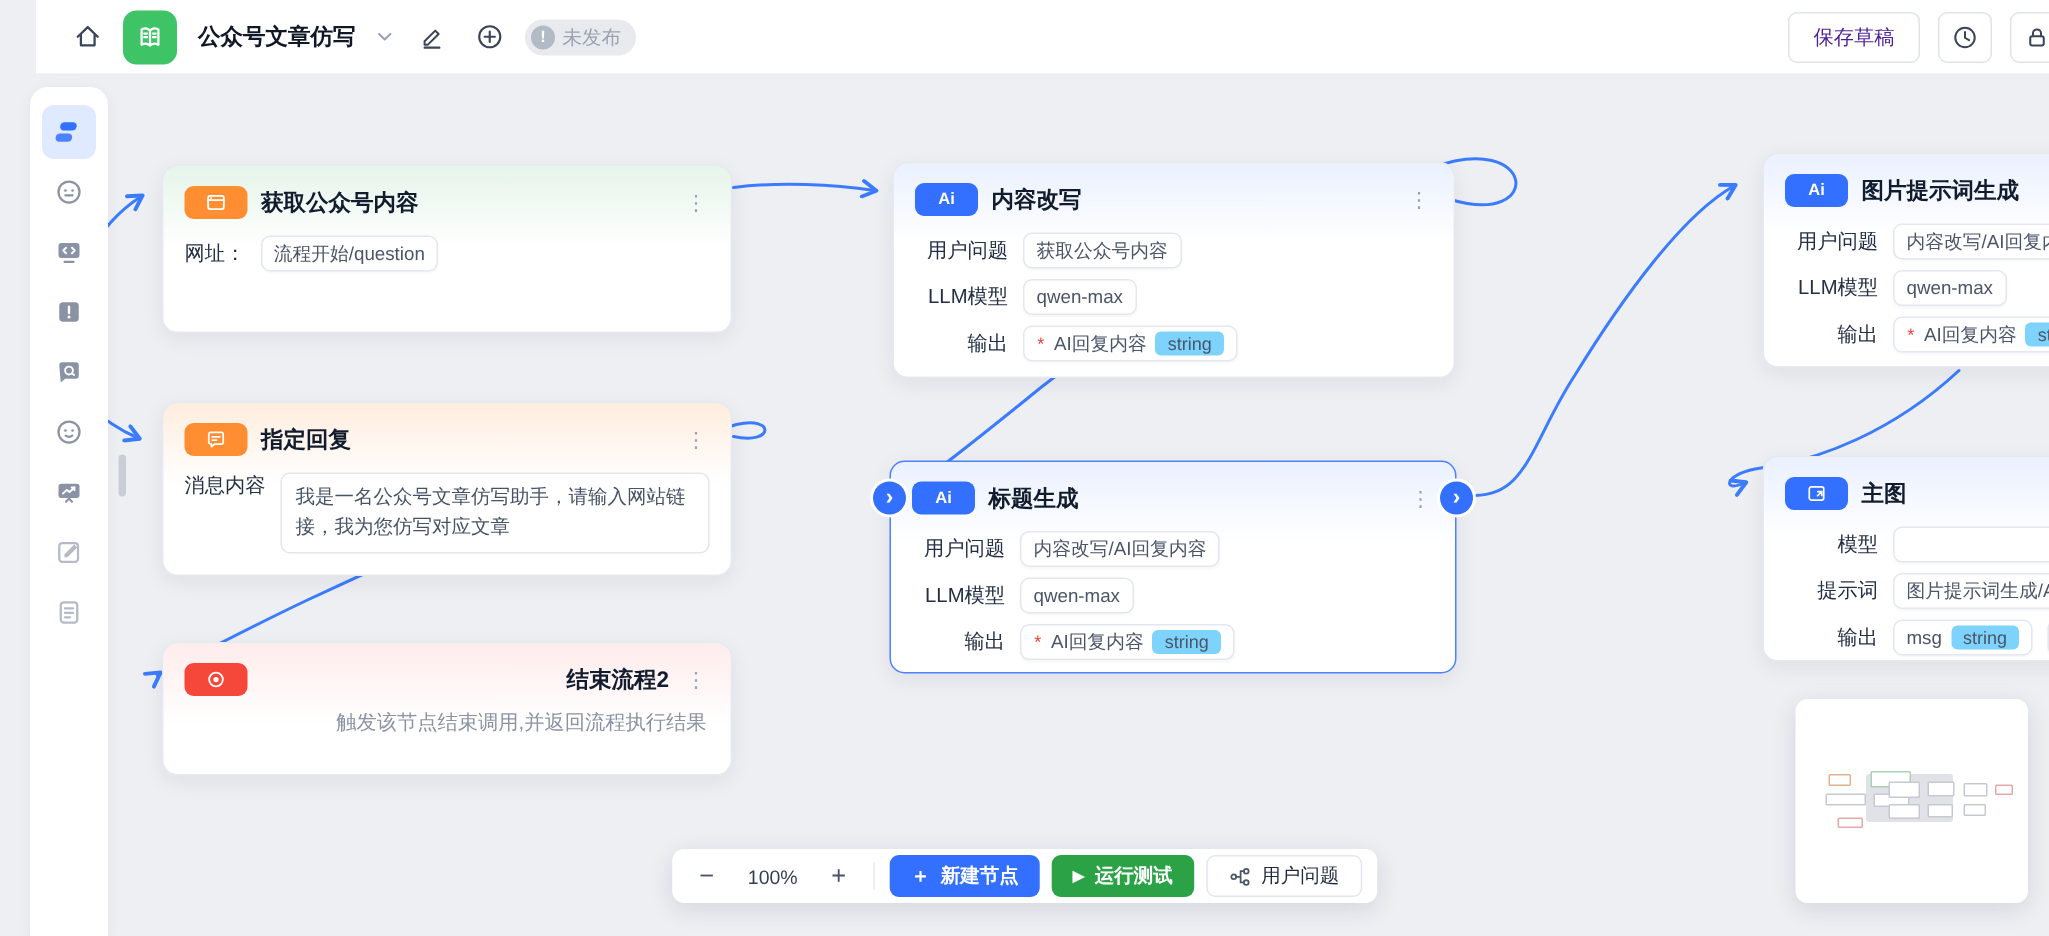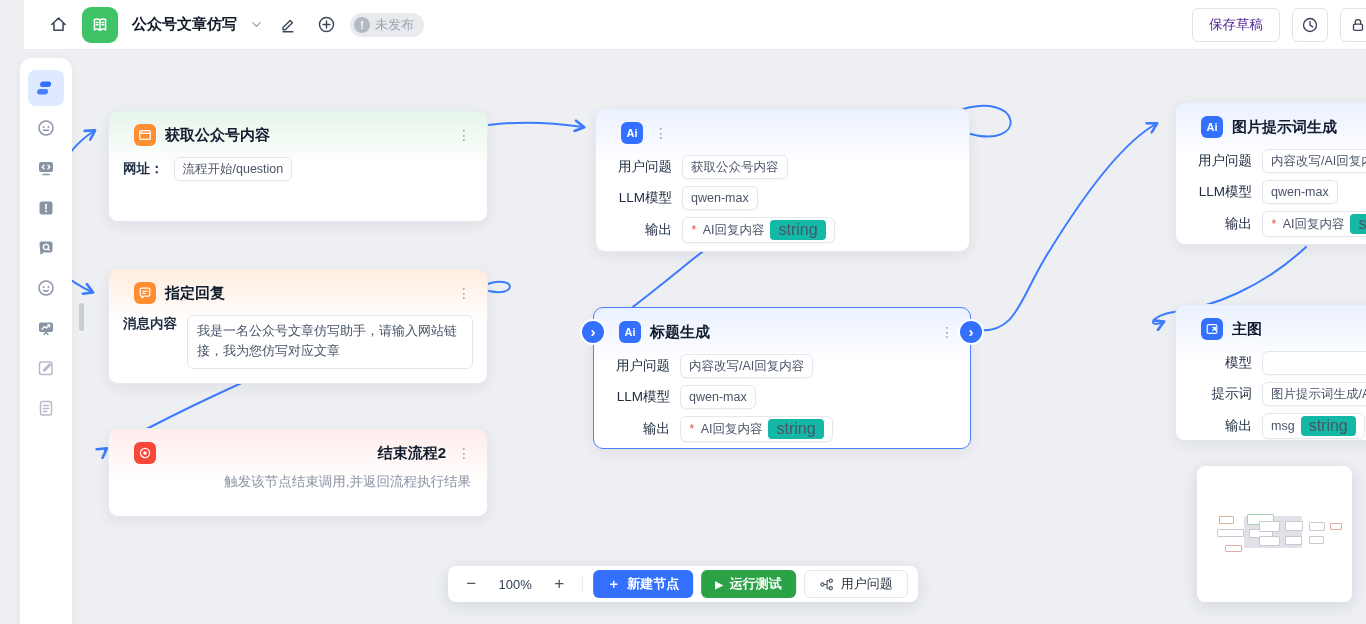--- a/index.html
+++ b/index.html
@@ -40,35 +40,35 @@
   .edges{position:absolute;left:0;top:0;z-index:1;pointer-events:none;}
   
   .node{position:absolute;background:#fff;border:1px solid #e6e9f0;border-radius:10px;
     box-shadow:0 4px 14px rgba(24,33,47,.07);z-index:2;}
   .node.grad-green{background:linear-gradient(180deg,rgba(76,183,103,.14),rgba(255,255,255,0) 54px),#fff;}
   .node.grad-blue{background:linear-gradient(180deg,rgba(51,112,255,.10),rgba(255,255,255,0) 54px),#fff;}
   .node.grad-orange{background:linear-gradient(180deg,rgba(255,142,51,.16),rgba(255,255,255,0) 54px),#fff;}
   .node.grad-red{background:linear-gradient(180deg,rgba(245,72,59,.10),rgba(255,255,255,0) 54px),#fff;}
   .node.selected{border:1.5px solid #4c82ff;}
   .node-head{display:flex;align-items:center;gap:9px;padding:13px 14px 9px;}
-  .nicon{width:22px;height:22px;border-radius:6px;display:grid;place-items:center;flex:none;margin-left:11px;}
+  .nicon{width:42px;height:22px;border-radius:6px;display:grid;place-items:center;flex:none;}
   .nicon.blue{background:#3370ff;color:#fff;font-size:11px;font-weight:700;}
   .nicon.orange{background:#ff8e33;}
   .nicon.red{background:#f5483b;}
   .ntitle{font-size:15px;font-weight:700;color:#111c2e;flex:1;white-space:nowrap;}
   .kebab{color:#98a2b3;font-size:14px;cursor:pointer;padding:0 2px;flex:none;}
   .node-body{padding:2px 14px 12px;display:flex;flex-direction:column;gap:7px;}
   .nrow{display:flex;align-items:center;gap:10px;}
   .nrow.top{align-items:flex-start;}
   .nlabel{width:62px;flex:none;text-align:right;font-size:13.5px;color:#222f44;white-space:nowrap;}
-  .nlabel.b{font-weight:700;width:auto;}
+  .nlabel.b{font-weight:400;width:auto;}
   .tag{display:inline-flex;align-items:center;gap:6px;border:1px solid #e3e7ef;border-radius:6px;
     padding:2px 8px;font-size:12.5px;color:#4a5568;background:#fff;box-shadow:0 1px 2px rgba(16,24,40,.04);
     white-space:nowrap;cursor:pointer;min-height:24px;}
-  .chip{background:#14b8a6;border-radius:4px;padding:1px 8px;font-size:16px;color:#4a5568;}
+  .chip{background:#7dd3fc;border-radius:4px;padding:1px 8px;font-size:12px;color:#4a5568;}
   .req{color:#f04438;font-size:12px;margin-right:1px;}
   .msgbox{flex:1;border:1px solid #e2e6ee;border-radius:6px;padding:5px 9px;font-size:13px;
     color:#475467;line-height:1.55;background:#fff;height:54px;overflow:hidden;cursor:text;}
   .ndesc{padding:0 16px 14px;font-size:13.5px;color:#8a93a3;margin-left:35px;}
   .handle{position:absolute;top:13px;width:22px;height:22px;border-radius:50%;background:#3370ff;
     display:grid;place-items:center;box-shadow:0 0 0 2px #fff;cursor:crosshair;z-index:3;}
   .handle.left{left:-12px;} .handle.right{right:-12px;}
   .handle span{color:#fff;font-size:15px;font-weight:700;line-height:1;transform:translateY(-1px);}
   
   .toolbar{position:absolute;left:50%;transform:translateX(-50%);bottom:22px;height:36px;background:#fff;
@@ -244,20 +244,21 @@
     <div class="nrow">
       <span class="nlabel b">网址：</span>
       <span class="tag">流程开始/question</span>
     </div>
   </div>
 </div>
 
 <div class="node grad-blue" style="left:595px;top:108px;width:375px;height:144px;">
   <div class="node-head">
     <span class="nicon blue">Ai</span>
+    <span class="ntitle">内容改写</span>
     <span class="kebab">⋮</span>
   </div>
   <div class="node-body">
     <div class="nrow">
       <span class="nlabel">用户问题</span>
       <span class="tag">获取公众号内容</span>
     </div>
     <div class="nrow">
       <span class="nlabel">LLM模型</span>
       <span class="tag">qwen-max</span>

